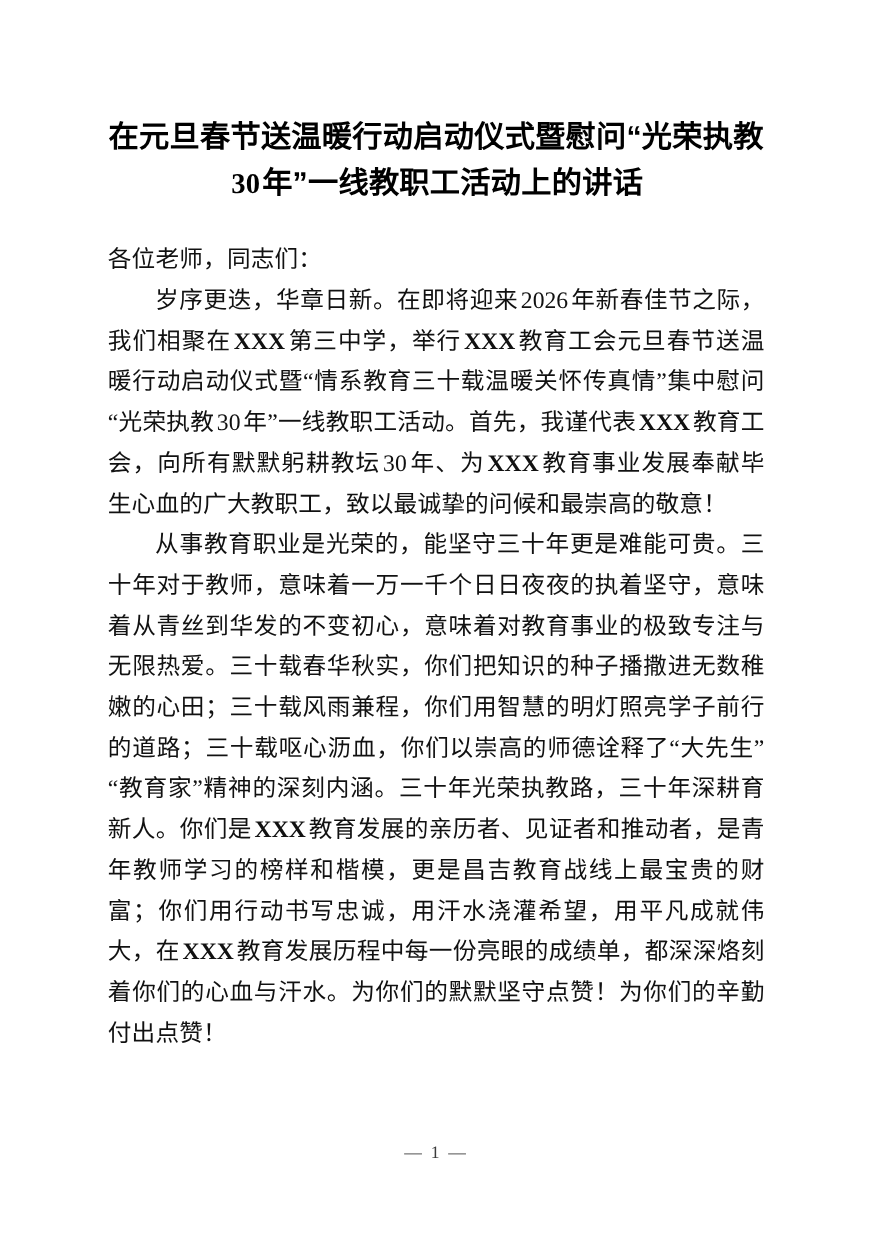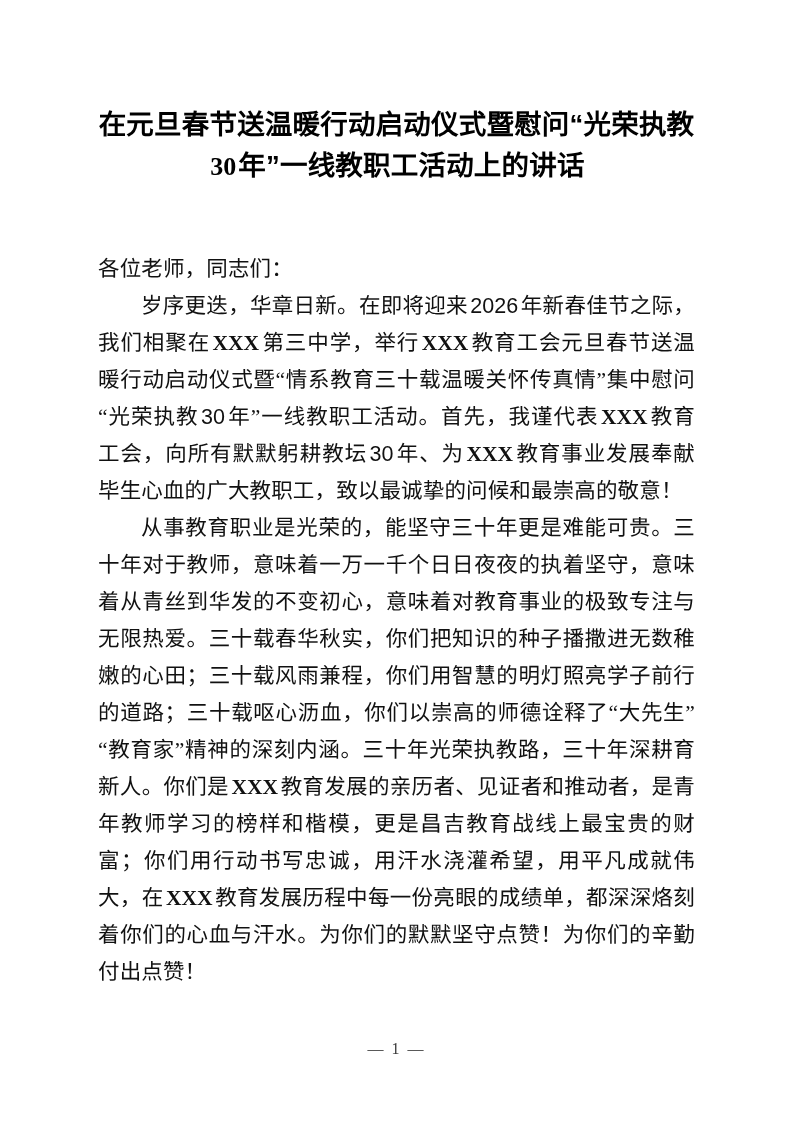--- a/index.html
+++ b/index.html
@@ -48,21 +48,21 @@
   }
   .doc-title .lat {
     font-family: "Liberation Serif", "DejaVu Serif", serif;
     font-weight: 700;
     font-size: 26px;
     padding: 0 2px;
   }
 
   
   .body-block {
-    margin-top: 64px;
+    margin-top: 31px;
   }
   p.para {
     margin: 0;
     font-family: "Liberation Serif", "DejaVu Serif", serif;
     font-size: 21.5px;
     line-height: 37px;
     text-align: justify;
     text-justify: inter-ideograph;
     letter-spacing: 0.15px;
     color: #111;
@@ -71,21 +71,21 @@
     text-indent: 2em;
   }
   
   .lat {
     font-family: Liberation Serif, serif;
     font-weight: 700;
     padding: 0 2.5px;
     letter-spacing: 0;
   }
   .num {
-    font-family: Liberation Sans, sans-serif;
+    font-family: Liberation Serif, serif;
     font-weight: 400;
     padding: 0 2.5px;
     letter-spacing: 0;
   }
 
   
   .page-footer {
     position: absolute;
     left: 0;
     top: 1040px;

